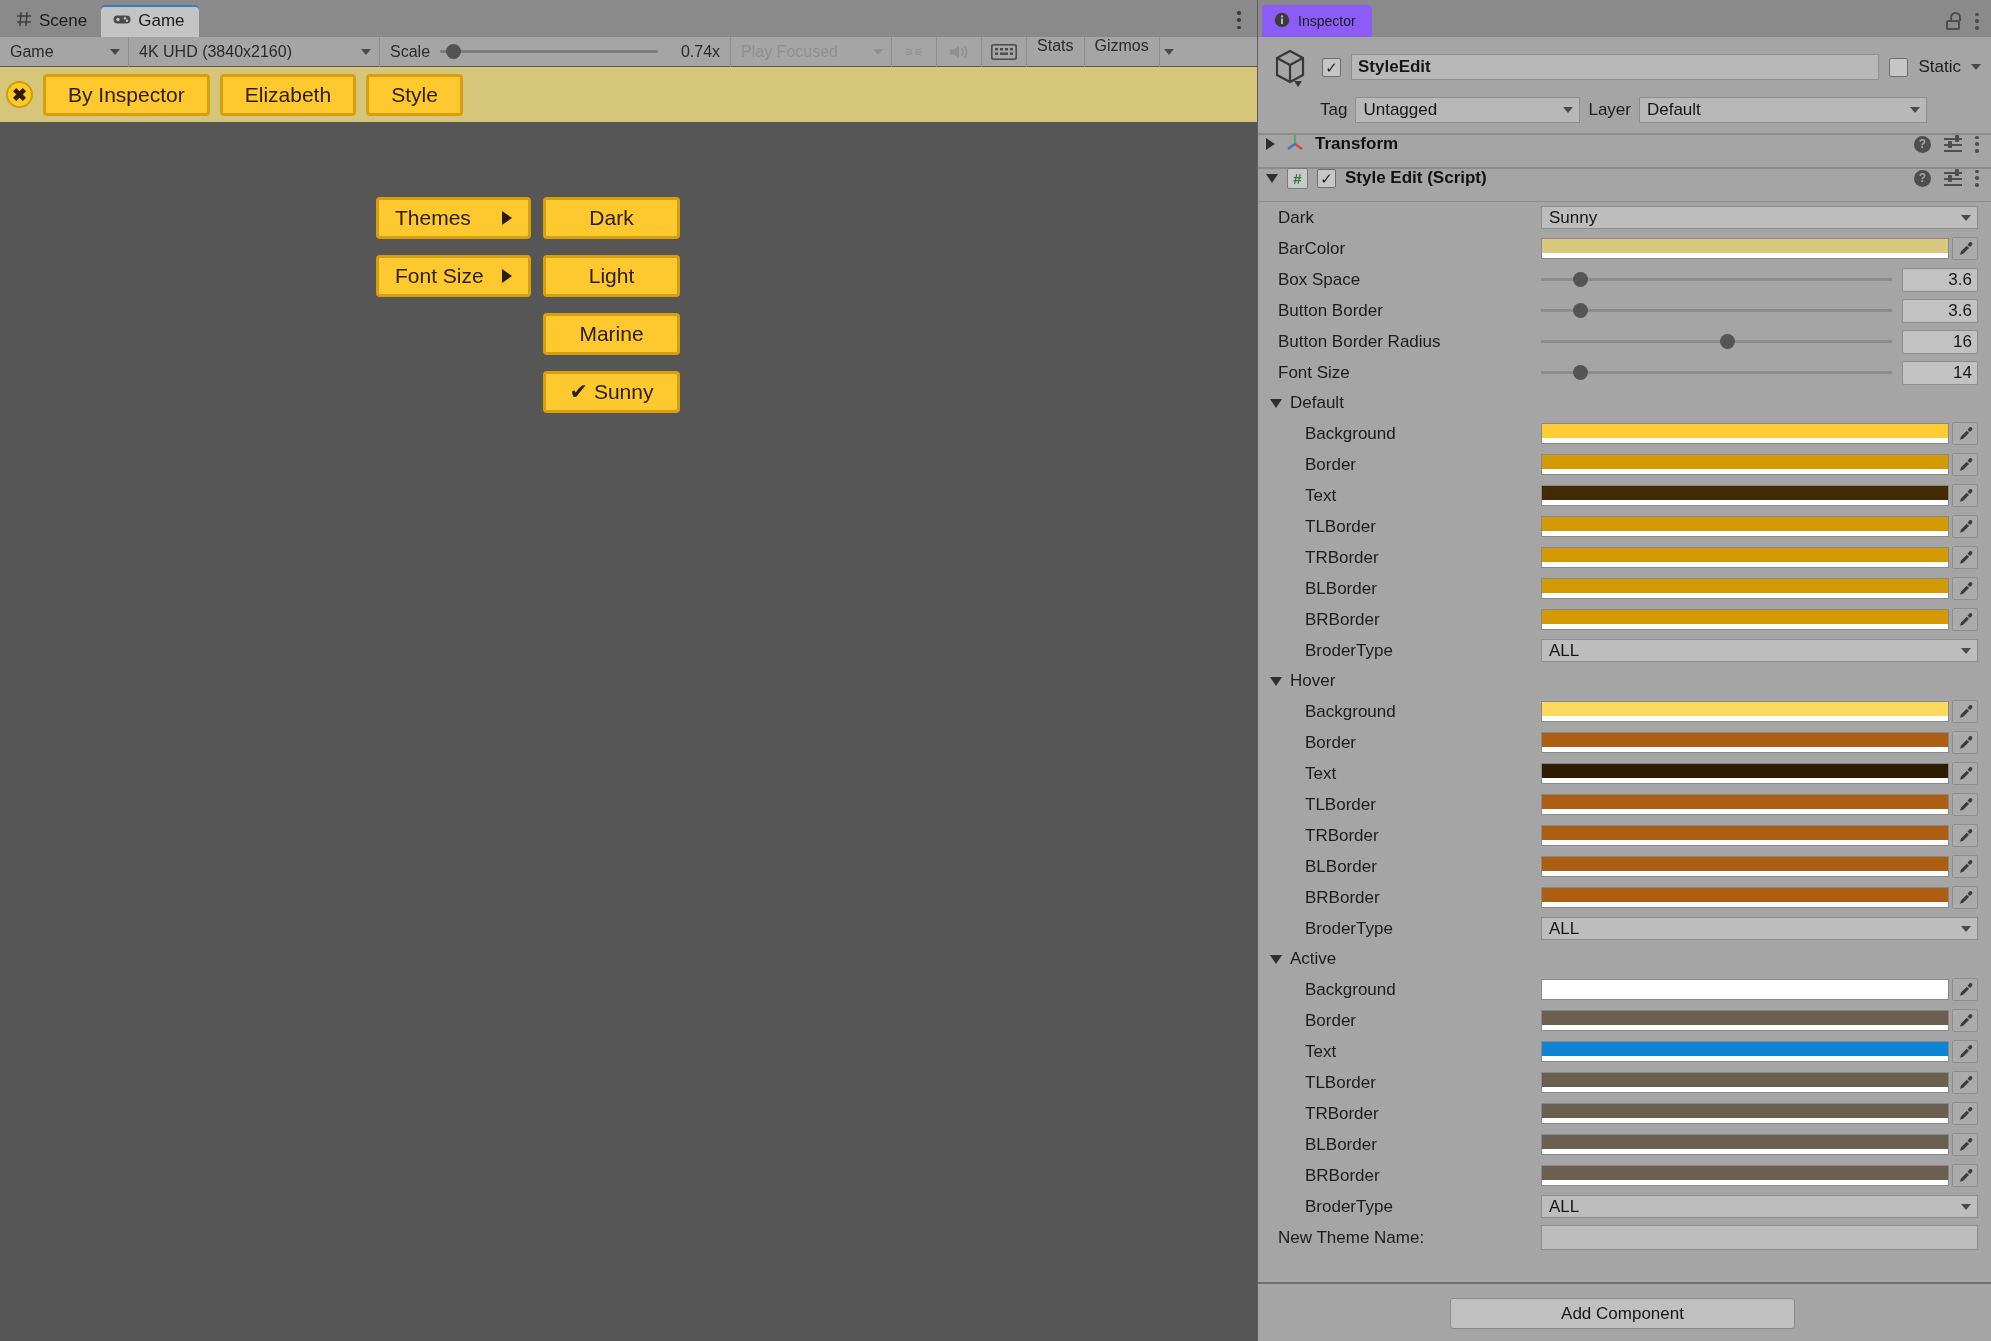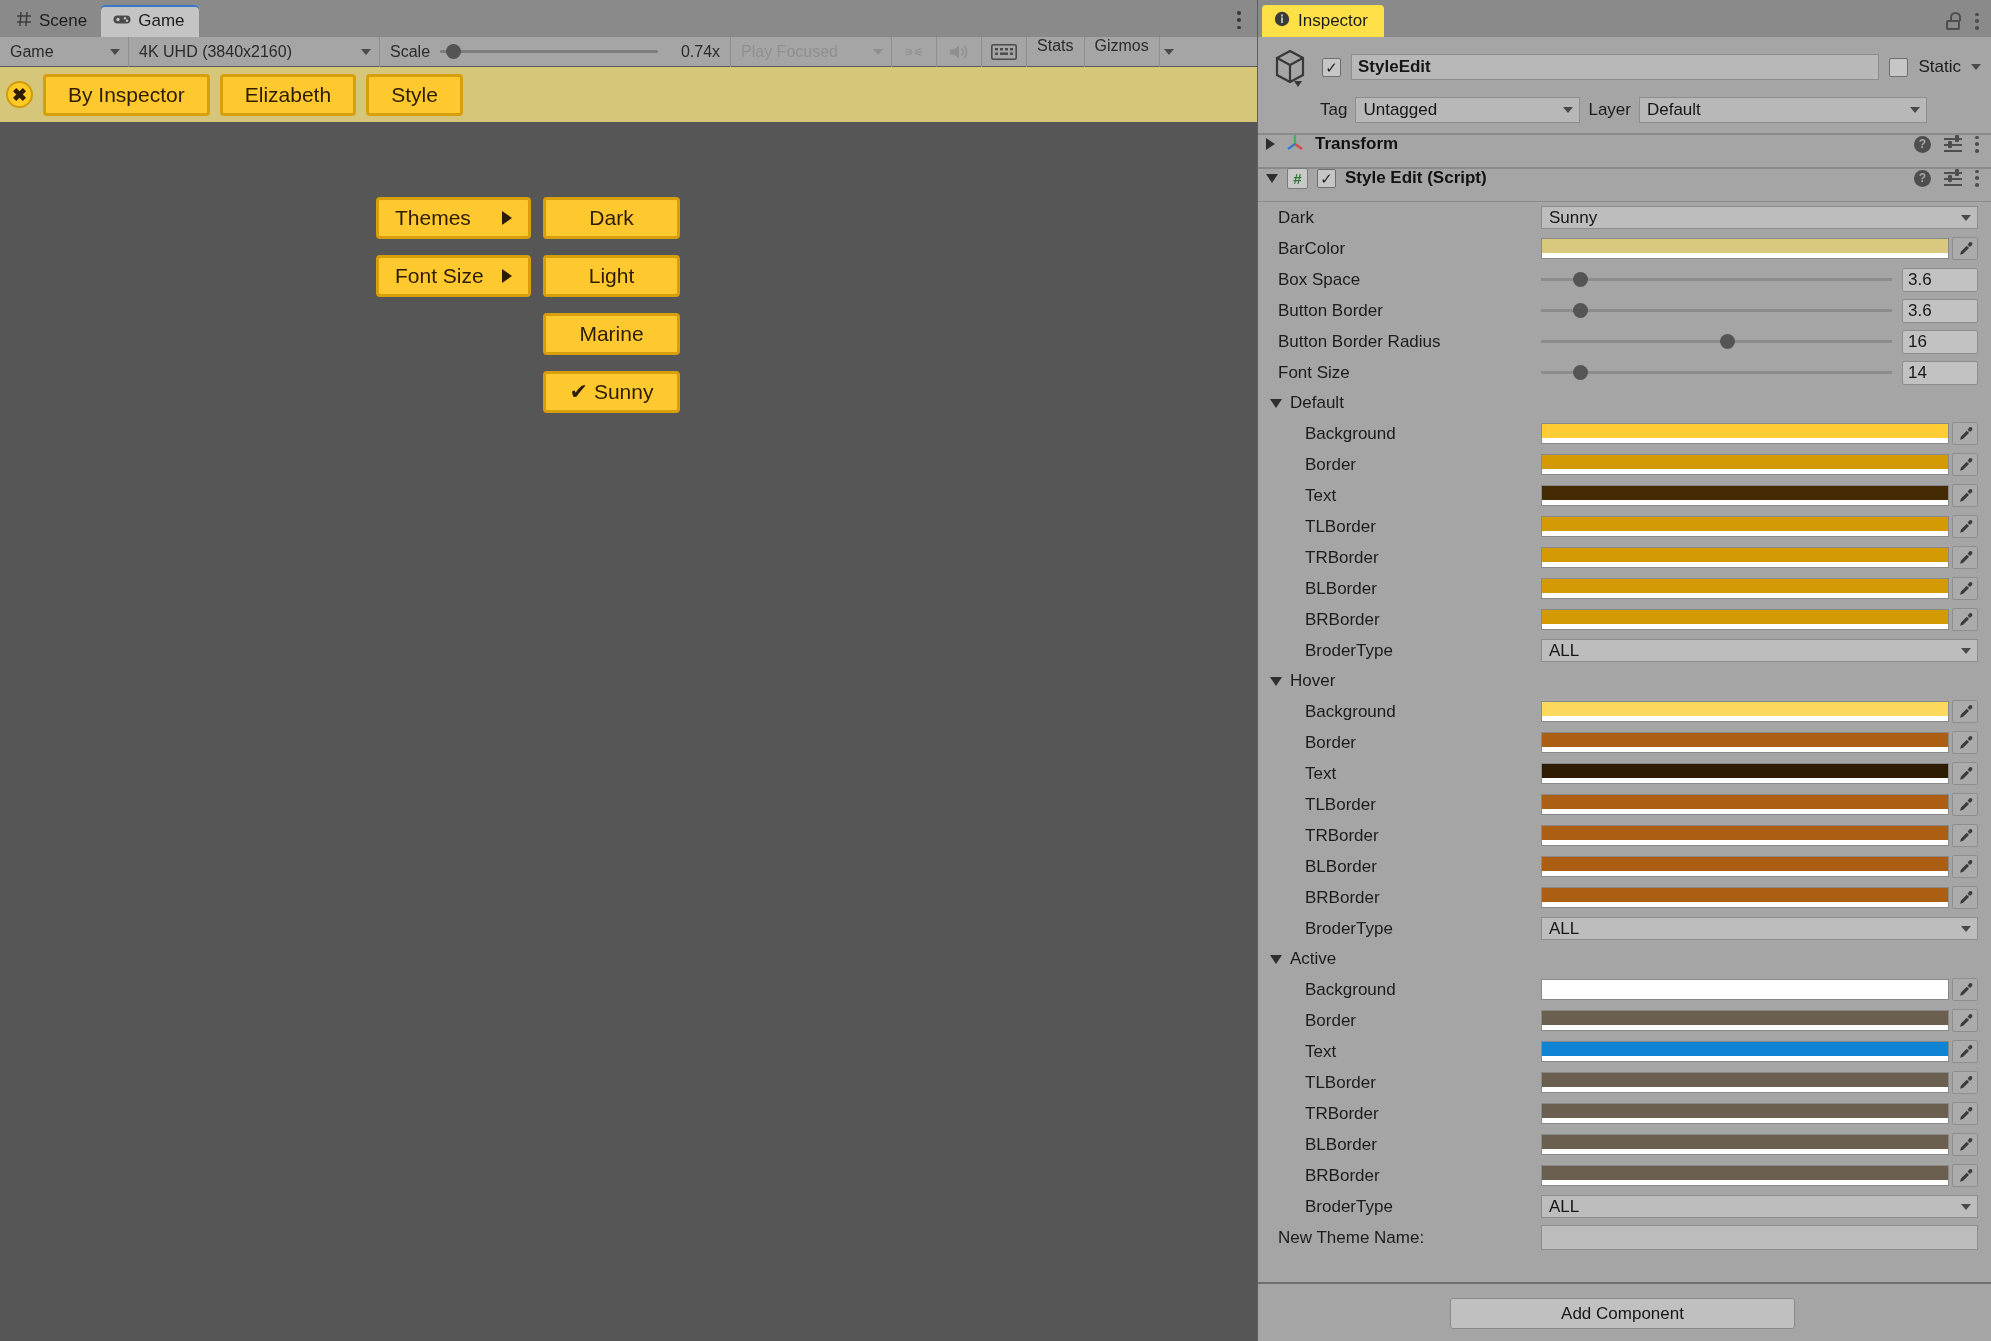--- a/index.html
+++ b/index.html
@@ -100,22 +100,22 @@
   .inspector {
     width: 734px; height: 1341px; background: #a5a5a5;
     display: flex; flex-direction: column; border-left: 1px solid #5d5d5d;
   }
   .insp-tabbar {
     height: 37px; background: #8a8a8a; display: flex; align-items: flex-end;
     padding-left: 4px; position: relative;
   }
   .insp-tab {
     height: 32px; display: flex; align-items: center; gap: 8px;
-    padding: 0 16px 0 12px; font-size: 17px; color: #1c1c1c;
-    background: #fde047; border-radius: 4px 4px 0 0; margin-top: 16px;
+    padding: 0 16px 0 12px; font-size: 14px; color: #1c1c1c;
+    background: #8b5cf6; border-radius: 4px 4px 0 0; margin-top: 16px;
   }
   .insp-tools {
     position: absolute; right: 12px; bottom: 7px;
     display: flex; align-items: center; gap: 14px;
   }
   .lock-icon { width: 15px; height: 18px; position: relative; }
   .lock-icon .body { position: absolute; left: 0; bottom: 0; width: 14px; height: 10px; border: 2px solid #4e4e4e; border-radius: 2px; }
   .lock-icon .shackle { position: absolute; left: 4px; top: 0; width: 11px; height: 9px; border: 2px solid #4e4e4e; border-bottom: none; border-radius: 6px 6px 0 0; }
 
   .insp-body { flex: 1; overflow: hidden; background: #a5a5a5; }
@@ -195,21 +195,21 @@
     display: flex; align-items: center; justify-content: center;
     background: #ababab; border: 1px solid #8e8e8e; border-radius: 2px;
   }
 
   .prop-slider { flex: 1; display: flex; align-items: center; }
   .ps-track { position: relative; flex: 1; height: 3px; background: #8c8c8c; }
   .ps-knob { position: absolute; top: -6px; width: 15px; height: 15px; border-radius: 50%; background: #555; }
   .num-field {
     width: 76px; height: 24px; margin-left: 10px; flex: 0 0 auto;
     background: #c2c2c2; border: 1px solid #8d8d8d; border-radius: 2px;
-    font-size: 17px; color: #161616; display: flex; align-items: center; padding: 0 5px;
+    font-size: 17px; color: #161616; display: flex; align-items: center; padding: 0 5px; justify-content: flex-end;
   }
   .dd-field {
     flex: 1; height: 23px; background: #bdbdbd; border: 1px solid #8d8d8d;
     display: flex; align-items: center; justify-content: space-between;
     padding: 0 6px 0 7px; font-size: 17px; color: #161616;
   }
   .section-row { height: 30px; display: flex; align-items: center; gap: 8px; padding-left: 12px; }
   .section-lbl { font-size: 17px; color: #1c1c1c; }
   .text-field {
     flex: 1; height: 25px; background: #bdbdbd; border: 1px solid #8d8d8d;

